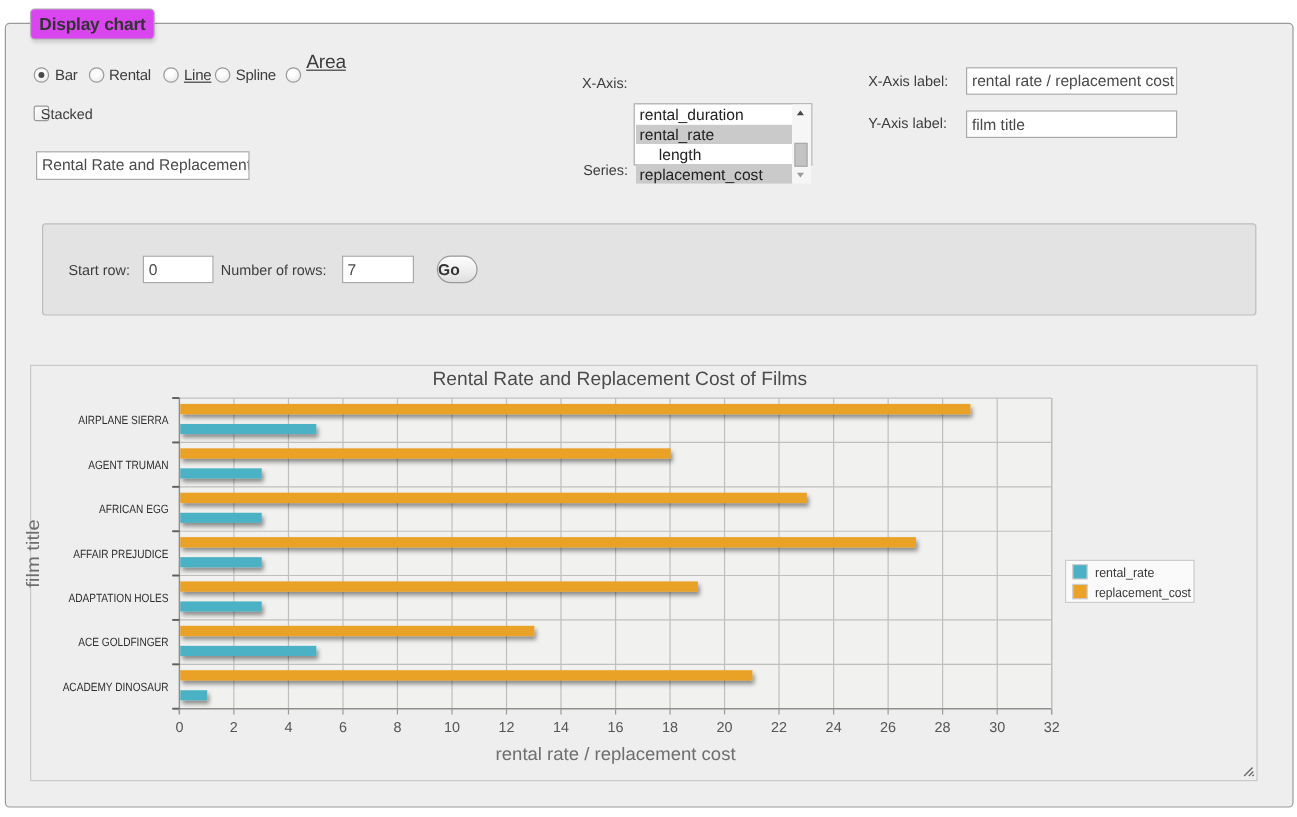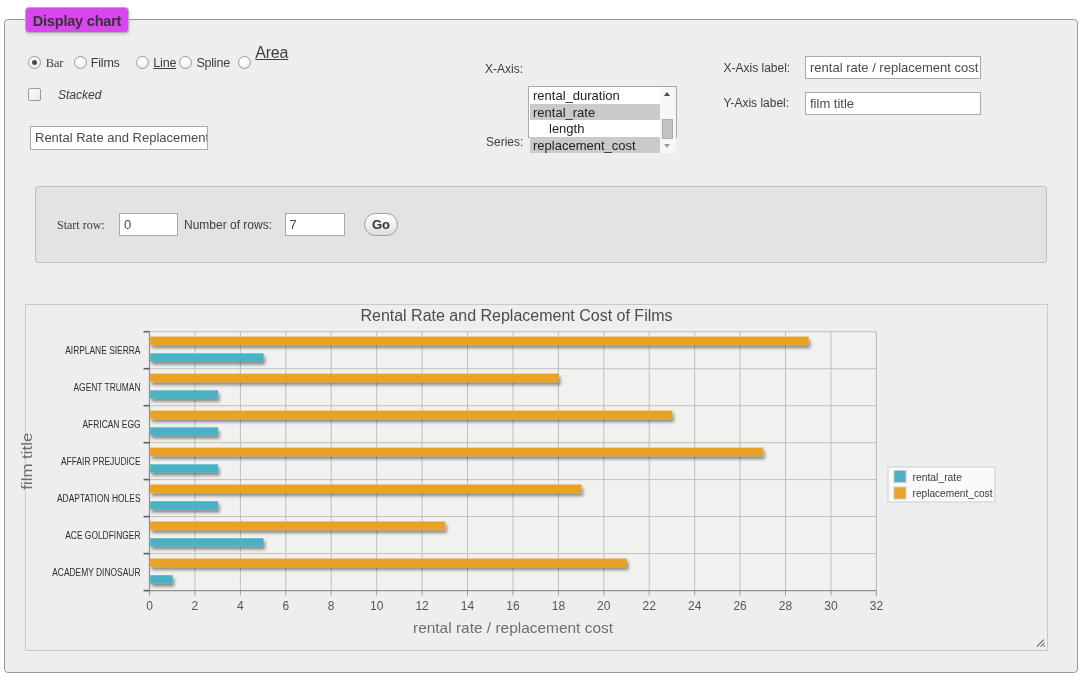--- a/index.html
+++ b/index.html
@@ -13,56 +13,56 @@
 <div id="page">
 
  <div class="abs" style="left:4px;top:19px;width:1072px;height:652px;background:#eeeeee;border:1px solid #9a9a9a;border-radius:4px;"></div>
 
  <div class="abs" style="left:25px;top:7px;width:104px;height:26px;background:#d946ef;border:1px solid #b0b0b0;border-radius:4px;box-shadow:1px 2px 3px rgba(0,0,0,0.12);box-sizing:border-box;">
    <div style="position:absolute;left:0;top:5px;width:100%;text-align:center;font-size:14.5px;font-weight:bold;color:#333;letter-spacing:-0.2px;">Display chart</div>
  </div>
 <div class="abs" style="left:28.0px;top:56.0px;width:13px;height:13px;border:1px solid #9a9a9a;border-radius:50%;background:radial-gradient(circle at 40% 30%,#fefefe 30%,#e3e3e3);box-sizing:border-box;">
       <div style="position:absolute;left:3px;top:3px;width:5px;height:5px;border-radius:50%;background:#494949;"></div>
     </div>
-<div class="lbl" style="left:45.8px;top:56px;font-size:12.5px;letter-spacing:-0.2px;font-family:Liberation Serif, serif;">Bar</div>
+<div class="lbl" style="left:45.8px;top:56px;font-size:12.5px;letter-spacing:-0.2px;">Bar</div>
 <div class="abs" style="left:73.5px;top:56.0px;width:13px;height:13px;border:1px solid #9a9a9a;border-radius:50%;background:radial-gradient(circle at 40% 30%,#fefefe 30%,#e3e3e3);box-sizing:border-box;"></div>
-<div class="lbl" style="left:90.8px;top:56px;font-size:12.5px;letter-spacing:-0.2px;">Films</div>
+<div class="lbl" style="left:90.8px;top:56px;font-size:12.5px;letter-spacing:-0.2px;">Rental</div>
 <div class="abs" style="left:135.8px;top:56.0px;width:13px;height:13px;border:1px solid #9a9a9a;border-radius:50%;background:radial-gradient(circle at 40% 30%,#fefefe 30%,#e3e3e3);box-sizing:border-box;"></div>
 <div class="lbl" style="left:153.3px;top:56px;font-size:12.5px;letter-spacing:-0.2px;text-decoration:underline;">Line</div>
 <div class="abs" style="left:179.2px;top:56.0px;width:13px;height:13px;border:1px solid #9a9a9a;border-radius:50%;background:radial-gradient(circle at 40% 30%,#fefefe 30%,#e3e3e3);box-sizing:border-box;"></div>
 <div class="lbl" style="left:196.4px;top:56px;font-size:12.5px;letter-spacing:-0.2px;">Spline</div>
 <div class="abs" style="left:238.0px;top:56.0px;width:13px;height:13px;border:1px solid #9a9a9a;border-radius:50%;background:radial-gradient(circle at 40% 30%,#fefefe 30%,#e3e3e3);box-sizing:border-box;"></div>
 <div class="lbl" style="left:255.2px;top:44px;font-size:16px;letter-spacing:-0.2px;text-decoration:underline;">Area</div>
 <div class="abs" style="left:27.5px;top:87.5px;width:13px;height:13px;border:1px solid #9a9a9a;border-radius:2px;background:linear-gradient(135deg,#fefefe,#e9e9e9);box-sizing:border-box;"></div>
-<div class="lbl" style="left:58px;top:87.5px;font-style:italic;">Stacked</div>
+<div class="lbl" style="left:34px;top:87.5px;">Stacked</div>
 <div class="inp" style="left:30px;top:125.5px;width:178px;height:24px;line-height:22px;"><span>Rental Rate and Replacement Cost of Films</span></div>
 <div class="lbl" style="left:485px;top:62px;">X-Axis:</div>
 <div class="abs" style="left:528px;top:85.5px;width:149px;height:52px;background:#fff;border:1px solid #a9a9a9;box-sizing:border-box;">
       <div style="position:absolute;left:0.5px;top:0.5px;width:131px;height:16.5px;font-size:13px;color:#222;"><span style="position:relative;left:3.5px;top:1px;">rental_duration</span></div>
       <div style="position:absolute;left:0.5px;top:17.0px;width:131px;height:16.5px;background:#cacaca;font-size:13px;color:#222;"><span style="position:relative;left:3.5px;top:1px;">rental_rate</span></div>
       <div style="position:absolute;left:0.5px;top:33.5px;width:131px;height:16.5px;font-size:13px;color:#222;"><span style="position:relative;left:3.5px;top:1px;margin-left:16px;">length</span></div>
       <div style="position:absolute;left:0.5px;top:50.0px;width:131px;height:16.5px;background:#cacaca;font-size:13px;color:#222;"><span style="position:relative;left:3.5px;top:1px;">replacement_cost</span></div>
       <div style="position:absolute;right:0.5px;top:0.5px;width:16px;height:66px;background:#f6f6f6;">
  <div style="position:absolute;left:4.2px;top:5px;width:0;height:0;border-left:3.8px solid transparent;border-right:3.8px solid transparent;border-bottom:4.5px solid #484848;"></div>
  <div style="position:absolute;left:2px;top:31.5px;width:11.5px;height:20px;background:#c3c3c3;border:1px solid #ababab;box-sizing:border-box;"></div>
  <div style="position:absolute;left:4.2px;bottom:5px;width:0;height:0;border-left:3.8px solid transparent;border-right:3.8px solid transparent;border-top:4.5px solid #9b9b9b;"></div>
 </div>
     </div>
 <div class="lbl" style="left:486px;top:135px;">Series:</div>
 <div class="lbl" style="left:723.5px;top:60.5px;">X-Axis label:</div>
 <div class="inp" style="left:805px;top:55.5px;width:176px;height:23px;line-height:21px;"><span>rental rate / replacement cost</span></div>
 <div class="lbl" style="left:723.5px;top:96px;">Y-Axis label:</div>
 <div class="inp" style="left:805px;top:91.5px;width:176px;height:23px;line-height:21px;"><span>film title</span></div>
 <div class="abs" style="left:35px;top:185.5px;width:1012px;height:77px;background:#e3e3e3;border:1px solid #bdbdbd;border-radius:3px;box-sizing:border-box;"></div>
-<div class="lbl" style="left:57px;top:217.5px;font-family:Liberation Serif, serif;">Start row:</div>
+<div class="lbl" style="left:57px;top:217.5px;">Start row:</div>
 <div class="inp" style="left:119px;top:212.5px;width:59px;height:23px;line-height:21px;"><span>0</span></div>
 <div class="lbl" style="left:184px;top:217.5px;">Number of rows:</div>
 <div class="inp" style="left:284.5px;top:212.5px;width:60px;height:23px;line-height:21px;"><span>7</span></div>
 <div class="abs" style="left:364px;top:212.5px;width:34px;height:23px;border:1px solid #9b9b9b;border-radius:11.5px;background:linear-gradient(#fdfdfd,#ededed 60%,#dedede);box-sizing:border-box;">
- <div style="position:absolute;width:100%;top:3px;text-align:center;font-size:13px;font-weight:bold;color:#333;">Go</div>
+ <div style="position:absolute;width:100%;top:3px;text-align:left;font-size:13px;font-weight:bold;color:#333;">Go</div>
 </div>
 <div class="abs" style="left:24.5px;top:303.5px;width:1023.5px;height:347.5px;background:#eeeeee;border:1px solid #c9c9c9;box-sizing:border-box;"></div>
 <svg class="abs" style="left:0;top:0;" width="1081" height="681" viewBox="0 0 1081 681">
 <defs>
         <filter id="bs" x="-20%" y="-50%" width="140%" height="250%">
 <feDropShadow dx="1.6" dy="3.0" stdDeviation="1.7" flood-color="#000000" flood-opacity="0.42"></feDropShadow>
 </filter>
       </defs>
 <rect x="149.5" y="331.7" width="726.9" height="258.90000000000003" fill="#f1f1ef"></rect>
 <line x1="194.9" y1="331.7" x2="194.9" y2="590.6" stroke="#bfbfbf" stroke-width="1"></line>

